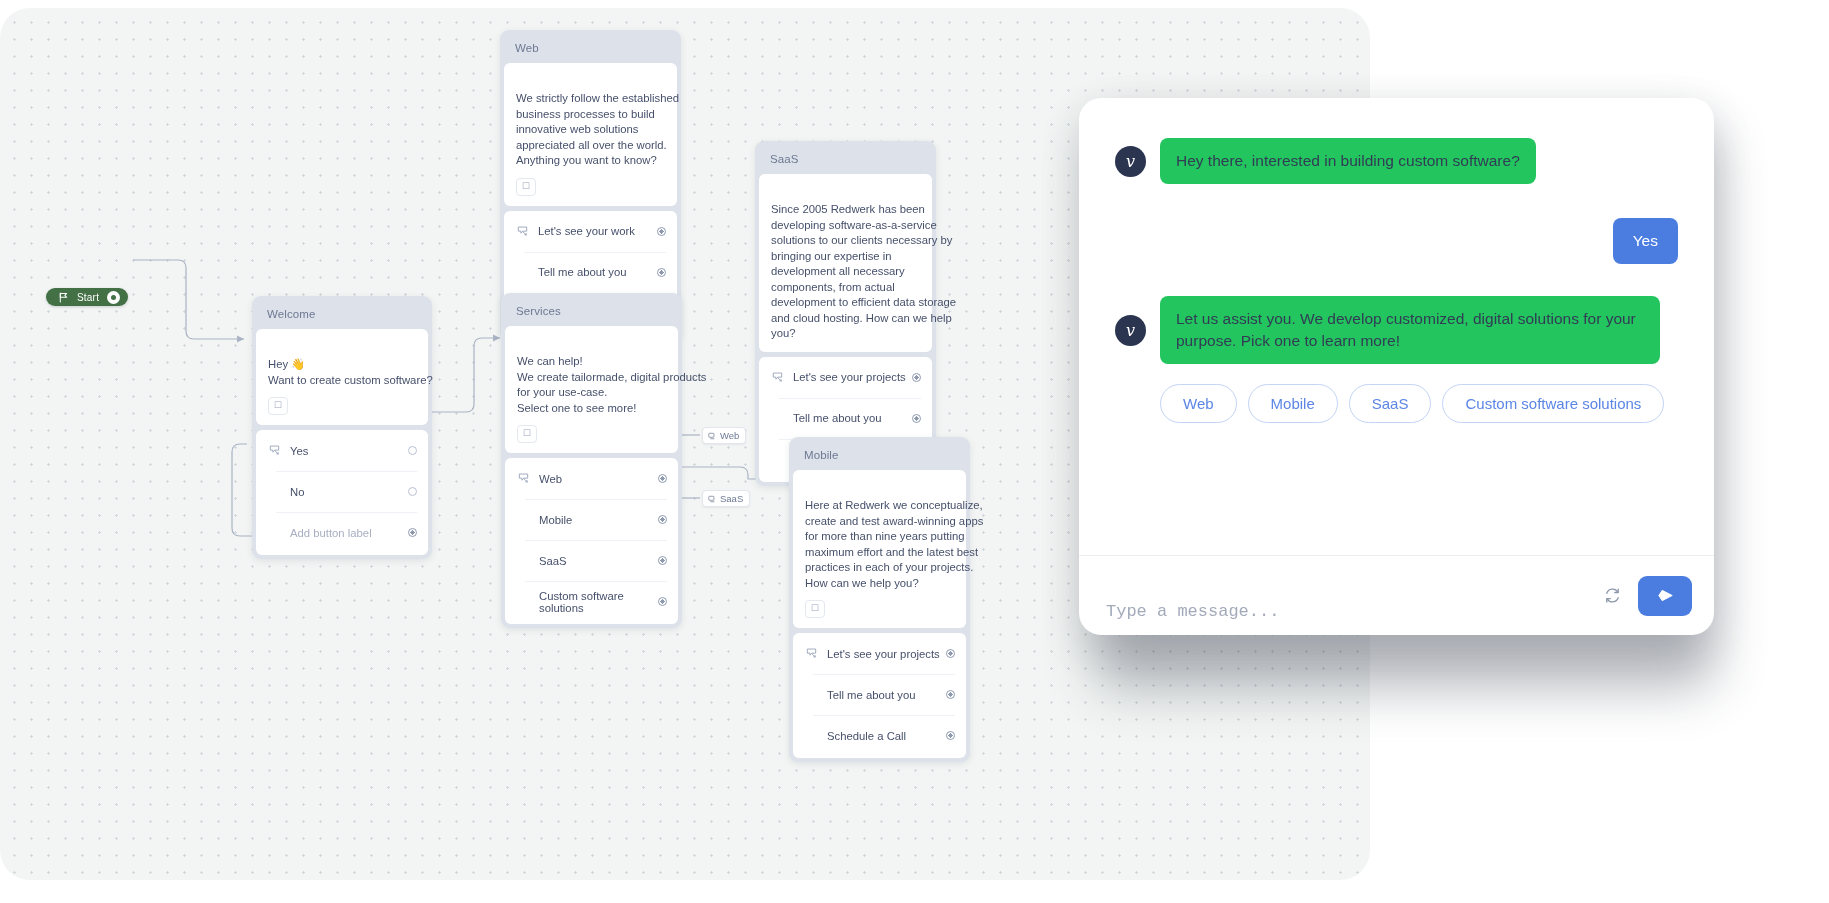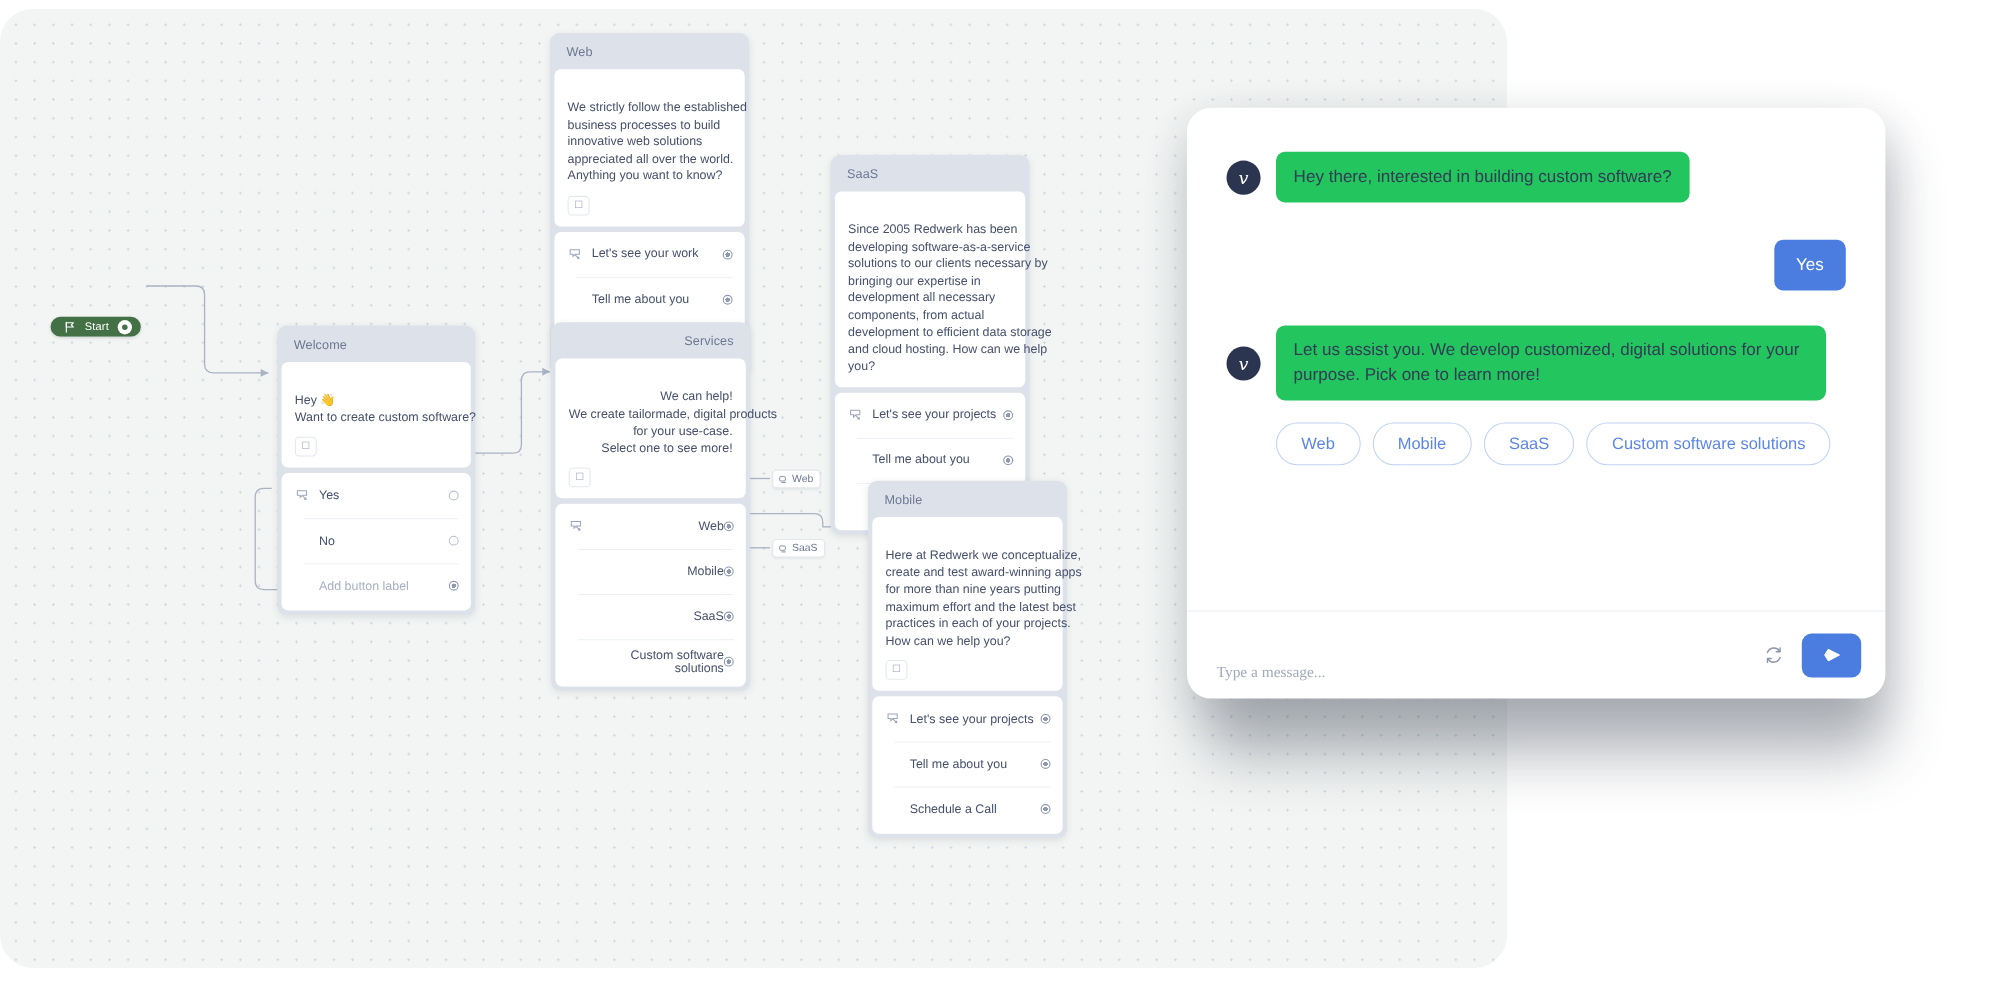--- a/index.html
+++ b/index.html
@@ -174,22 +174,22 @@
 
   #chat-input-bar {
     flex: 0 0 auto;
     border-top: 1px solid #eceef1;
     height: 80px;
     display: flex; align-items: center;
     padding: 0 22px 0 27px; gap: 16px;
   }
   #chat-input {
     flex: 1 1 auto; border: none; outline: none;
-    font-size: 14px; color: #8a93a6;
-    font-family: Liberation Serif, serif;
+    font-size: 17px; color: #8a93a6;
+    font-family: Liberation Mono, monospace;
     background: transparent;
     margin-top: 32px;
   }
   #chat-input::placeholder { color: #a2aab9; }
   #refresh-btn { color: #8c97ab; display:flex; align-items:center; }
   #send-btn {
     width: 54px; height: 40px; border-radius: 9px;
     background: #4a7ddf; color: #ffffff;
     display: flex; align-items: center; justify-content: center;
     border: none;
@@ -290,21 +290,21 @@
           <span class="btn-text indent">Tell me about you</span>
           <span class="port filled"></span>
         </div>
         <div class="btn-row">
           <span class="btn-text indent">Schedule a Call</span>
           <span class="port filled"></span>
         </div>
       </div>
     </div>
 
-    <div class="node" id="node-services" style="left:501px; top:285px; width:181px;text-align:right;">
+    <div class="node" id="node-services" style="left:501px; top:285px; width:181px;">
       <div class="node-title">Services</div>
       <div class="panel">
         <div class="msg">
           <div class="line">We can help!</div>
           <div class="line">We create tailormade, digital products</div>
           <div class="line">for your use-case.</div>
           <div class="line">Select one to see more!</div>
           <div class="emoji-btn">☐</div>
         </div>
       </div>

